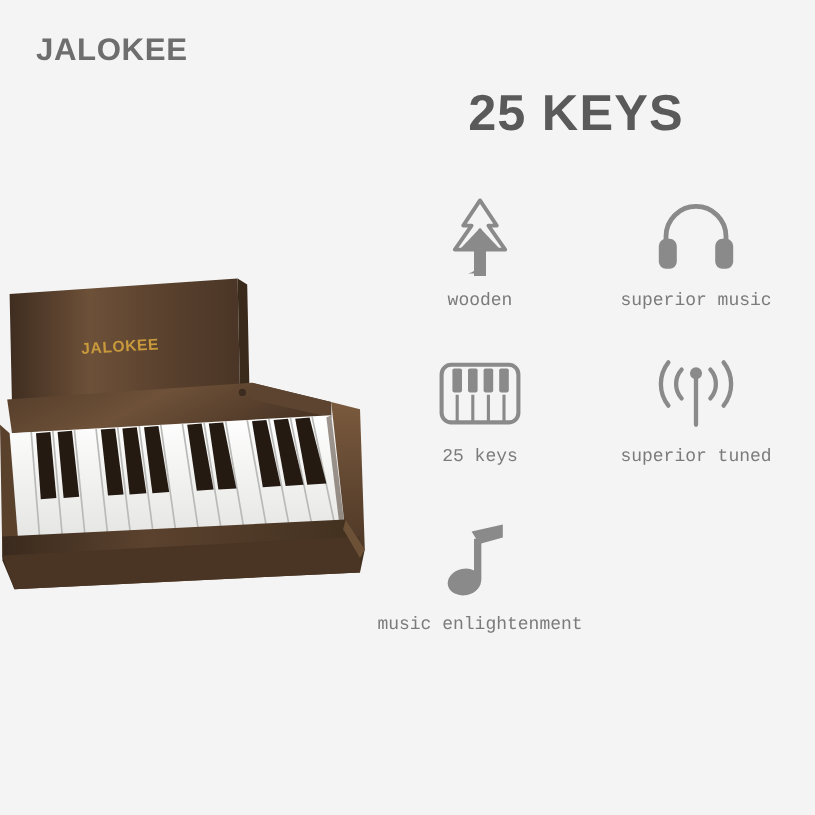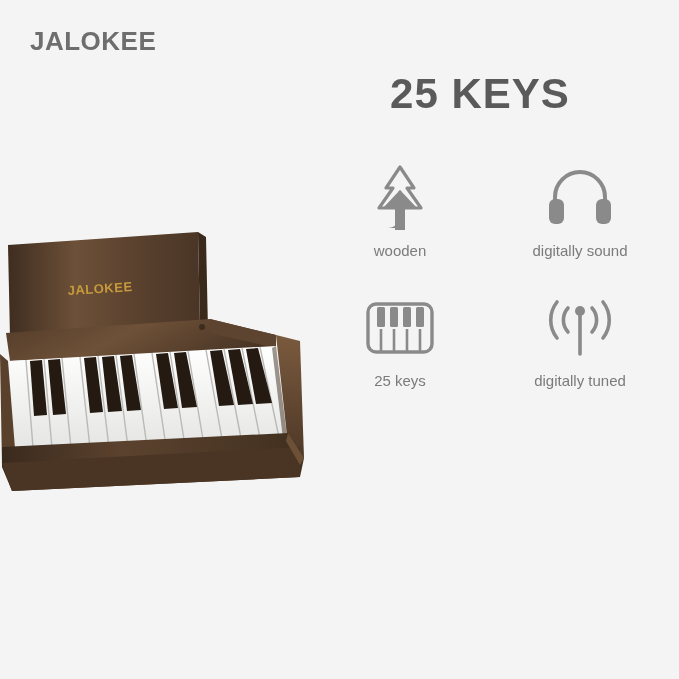--- a/index.html
+++ b/index.html
@@ -60,20 +60,21 @@
     display: flex;
     align-items: center;
     justify-content: center;
   }
   .feature .flabel {
     margin-top: 6px;
     font-size: 15px;
     color: #7b7b7b;
     text-align: left;
     white-space: nowrap;
+    font-family: Liberation Mono, monospace;
   }
 
   
   .photo {
     position: absolute;
     left: 0;
     top: 215px;
     width: 320px;
     height: 290px;
   }
@@ -198,21 +199,21 @@
   </div>
 
   <div class="feature">
     <div class="icon">
       <svg width="70" height="62" viewBox="0 0 70 62" fill="none" stroke="#8a8a8a" stroke-width="4" stroke-linecap="round">
         <path d="M10 40 L10 30 A25 25 0 0 1 60 30 L60 40"></path>
         <rect x="4" y="32" width="15" height="25" rx="6" fill="#8a8a8a" stroke="none"></rect>
         <rect x="51" y="32" width="15" height="25" rx="6" fill="#8a8a8a" stroke="none"></rect>
       </svg>
     </div>
-    <div class="flabel">digitally sound</div>
+    <div class="flabel">superior music</div>
   </div>
 
   <div class="feature">
     <div class="icon">
       <svg width="72" height="58" viewBox="0 0 72 58" fill="none" stroke="#8a8a8a" stroke-width="3.4">
         <rect x="4" y="5" width="64" height="48" rx="8"></rect>
         <g stroke-width="2.6">
           <path d="M17 30 L17 53"></path>
           <path d="M30 30 L30 53"></path>
           <path d="M43 30 L43 53"></path>
@@ -234,17 +235,27 @@
     <div class="icon">
       <svg width="74" height="60" viewBox="0 0 74 60" fill="none" stroke="#8a8a8a" stroke-width="3.6" stroke-linecap="round">
         <path d="M37 16 L37 56"></path>
         <circle cx="37" cy="13" r="5" fill="#8a8a8a" stroke="none"></circle>
         <path d="M25 10 A18 18 0 0 0 25 34"></path>
         <path d="M49 10 A18 18 0 0 1 49 34"></path>
         <path d="M14 4 A29 29 0 0 0 14 40"></path>
         <path d="M60 4 A29 29 0 0 1 60 40"></path>
       </svg>
     </div>
-    <div class="flabel">digitally tuned</div>
-  </div>
-
+    <div class="flabel">superior tuned</div>
+  </div>
+
+  <div class="feature">
+    <div class="icon">
+      <svg width="58" height="66" viewBox="0 0 58 66" fill="#8a8a8a" stroke="none">
+        <path d="M22 8 L48 2 L48 13 L30 18 L30 48 A3 3 0 0 1 27 50 L27 16 Z"></path>
+        <ellipse cx="16" cy="50" rx="14" ry="11" transform="rotate(-12 16 50)"></ellipse>
+        <rect x="24" y="14" width="6" height="36"></rect>
+      </svg>
+    </div>
+    <div class="flabel">music enlightenment</div>
+  </div>
 
 </div>
 
 </body></html>

